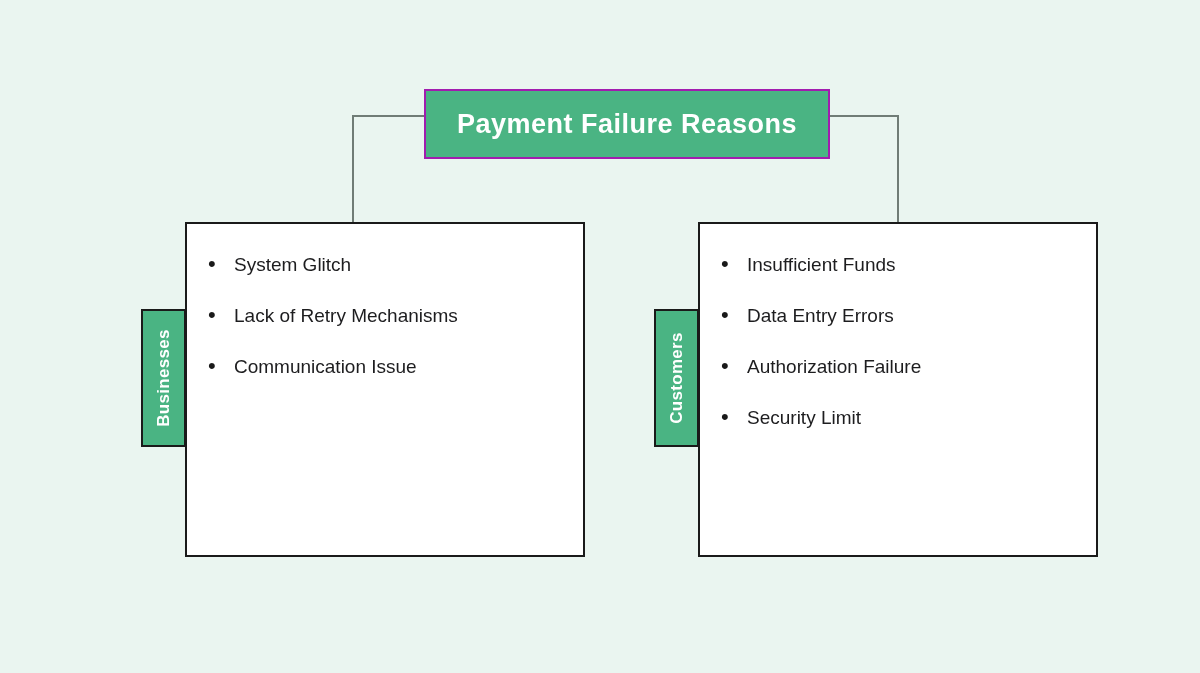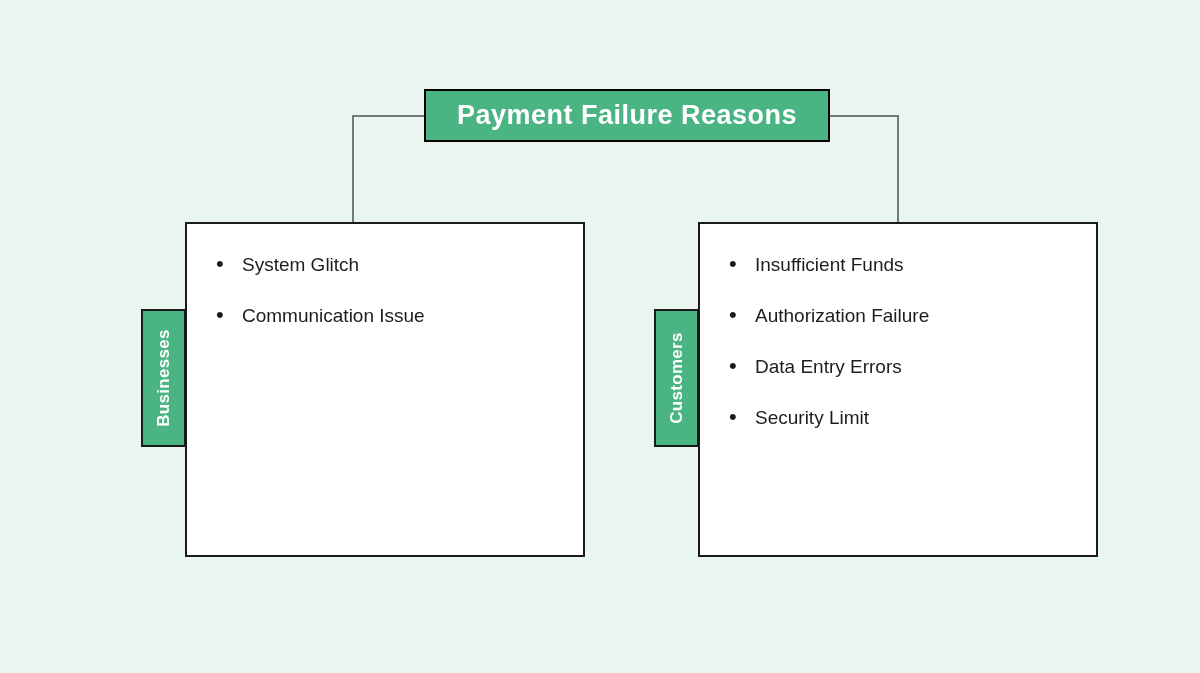--- a/index.html
+++ b/index.html
@@ -22,23 +22,23 @@
   }
   .conn-left-h  { left: 352px; top: 115px; width: 73px; height: 2px; }
   .conn-left-v  { left: 352px; top: 115px; width: 2px;  height: 107px; }
   .conn-right-h { left: 829px; top: 115px; width: 70px; height: 2px; }
   .conn-right-v { left: 897px; top: 115px; width: 2px;  height: 107px; }
 
   
   .root-box {
     position: absolute;
     left: 424px; top: 89px;
-    width: 406px; height: 53px;
+    width: 406px; height: 70px;
     background: #4AB483;
-    border: 2px solid #000000;
+    border: 2px solid #a21caf;
     box-sizing: border-box;
     display: flex;
     align-items: center;
     justify-content: center;
     z-index: 2;
   }
   .root-box span {
     color: #FFFFFF;
     font-size: 27px;
     font-weight: bold;
@@ -55,21 +55,21 @@
     border: 2px solid #1A1A1A;
     box-sizing: border-box;
     z-index: 1;
   }
   .branch-box.left  { left: 185px; }
   .branch-box.right { left: 698px; }
 
   .reason-list {
     list-style: none;
     margin: 0;
-    padding: 15px 10px 0 8px;
+    padding: 15px 10px 0 0;
   }
   .reason-list li {
     position: relative;
     height: 51px;
     display: flex;
     align-items: center;
     padding-left: 47px;
     font-size: 19px;
     color: #1D1D1F;
     white-space: nowrap;
@@ -119,32 +119,33 @@
   <div class="connector conn-right-h"></div>
   <div class="connector conn-right-v"></div>
 
   <div class="root-box">
     <span>Payment Failure Reasons</span>
   </div>
 
   <div class="branch-box left">
     <ul class="reason-list">
       <li>System Glitch</li>
+      <li>Lack of Retry Mechanisms</li>
       <li>Communication Issue</li>
     </ul>
   </div>
   <div class="branch-tab left">
     <span>Businesses</span>
   </div>
 
   <div class="branch-box right">
     <ul class="reason-list">
       <li>Insufficient Funds</li>
+      <li>Data Entry Errors</li>
       <li>Authorization Failure</li>
-      <li>Data Entry Errors</li>
       <li>Security Limit</li>
     </ul>
   </div>
   <div class="branch-tab right">
     <span>Customers</span>
   </div>
 
 </div>
 
 </body></html>

